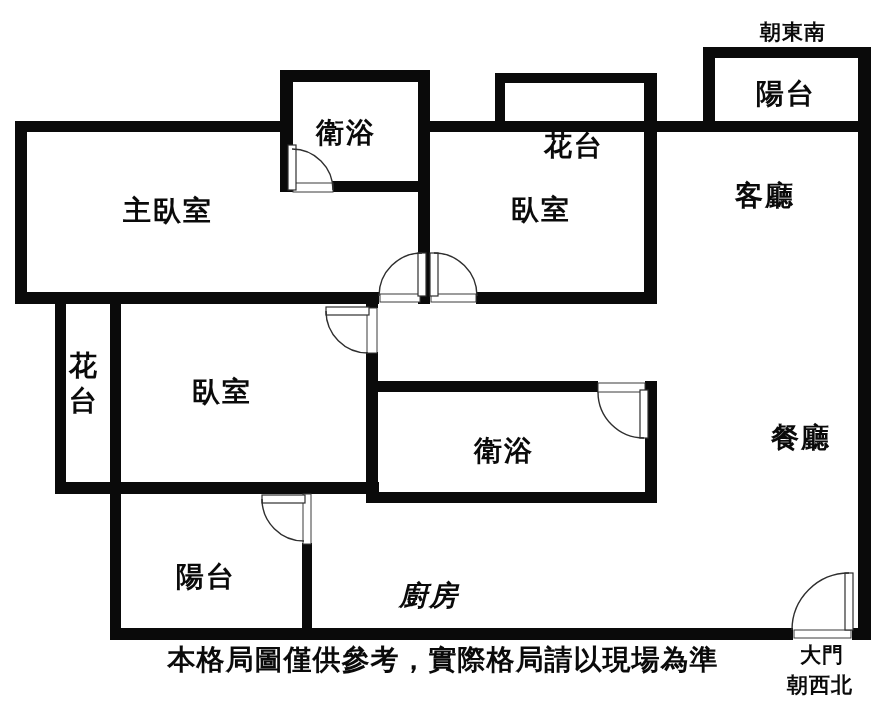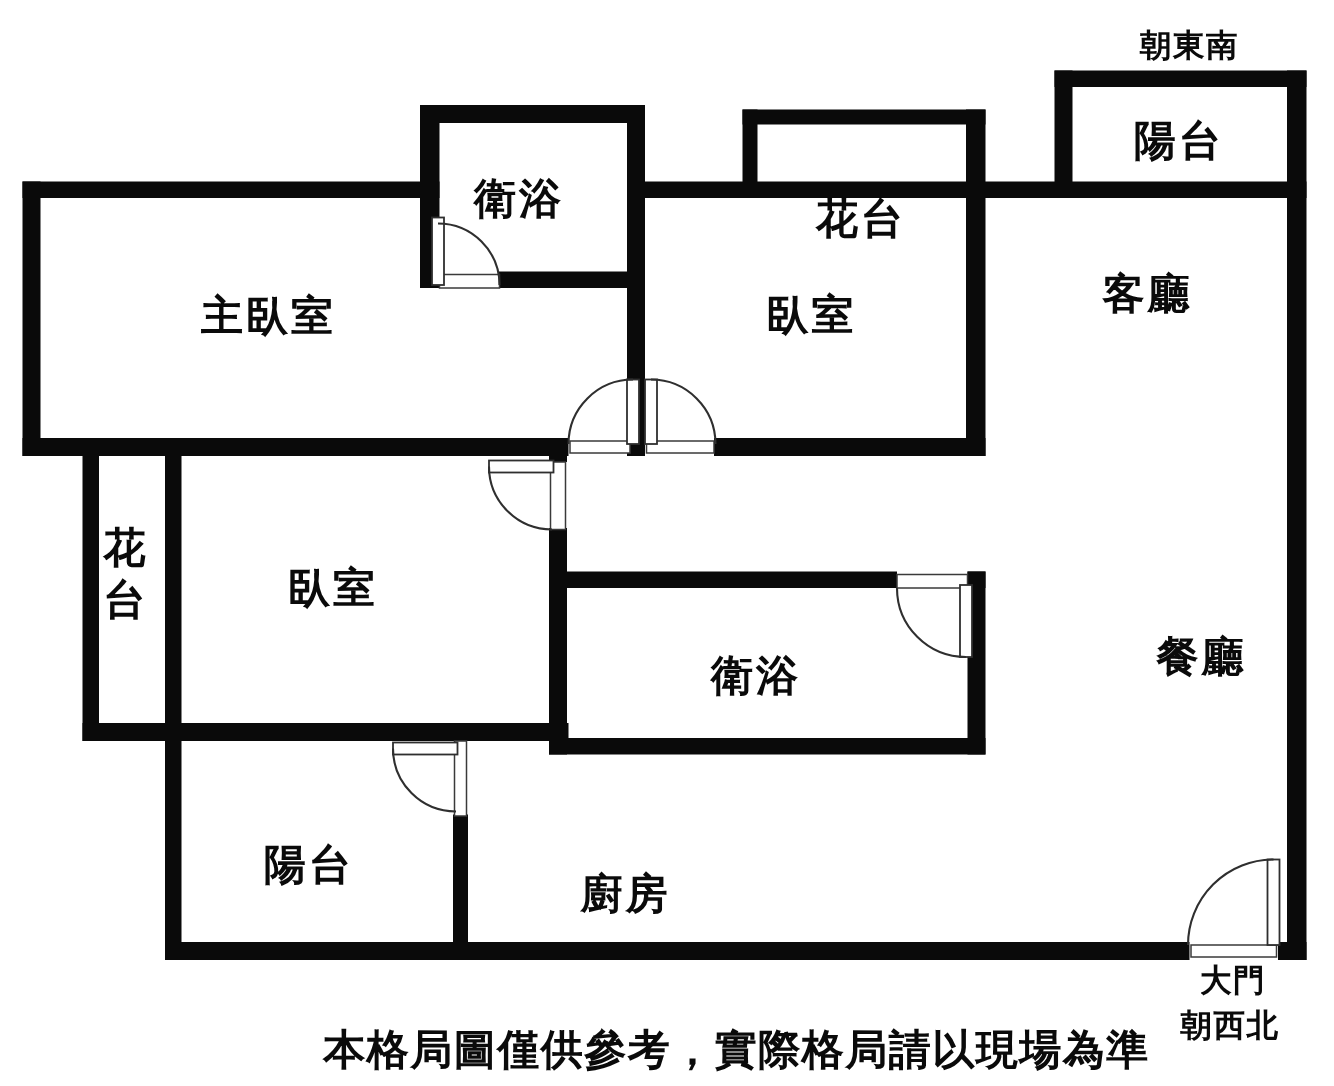--- a/index.html
+++ b/index.html
@@ -88,29 +88,29 @@
       <path class="arc" d="M 598 392 A 46 46 0 0 0 644 438"></path>
       <path class="arc" d="M 262 499 A 42 42 0 0 0 304 541"></path>
       <path class="arc" d="M 849 573 A 57 57 0 0 0 792 630"></path>
     </g>
   </svg>
 
   <div class="lbl small" style="left:793px;top:31px;">朝東南</div>
   <div class="lbl room" style="left:786px;top:94px;">陽台</div>
   <div class="lbl room" style="left:574px;top:102px;margin-top:44px;">花台</div>
   <div class="lbl room" style="left:346px;top:133px;">衛浴</div>
-  <div class="lbl room" style="left:179px;top:211px;">主臥室</div>
+  <div class="lbl room" style="left:168px;top:211px;">主臥室</div>
   <div class="lbl room" style="left:541px;top:210px;">臥室</div>
   <div class="lbl room" style="left:765px;top:196px;">客廳</div>
   <div class="lbl vert" style="left:83px;top:383px;">
     <span>花</span>
     <span>台</span>
   </div>
   <div class="lbl room" style="left:222px;top:392px;">臥室</div>
   <div class="lbl room" style="left:504px;top:451px;">衛浴</div>
   <div class="lbl room" style="left:801px;top:438px;">餐廳</div>
   <div class="lbl room" style="left:206px;top:577px;">陽台</div>
-  <div class="lbl room" style="left:417px;top:596px;">廚房</div>
+  <div class="lbl room" style="left:429px;top:596px;font-style:italic;">廚房</div>
   <div class="lbl small" style="left:822px;top:654px;">大門</div>
   <div class="lbl small" style="left:820px;top:684px;">朝西北</div>
-  <div class="lbl caption" style="left:443px;top:700px;margin-left:48px;">本格局圖僅供參考，實際格局請以現場為準</div>
+  <div class="lbl caption" style="left:443px;top:660px;">本格局圖僅供參考，實際格局請以現場為準</div>
 
 </div>
 
 </body></html>

